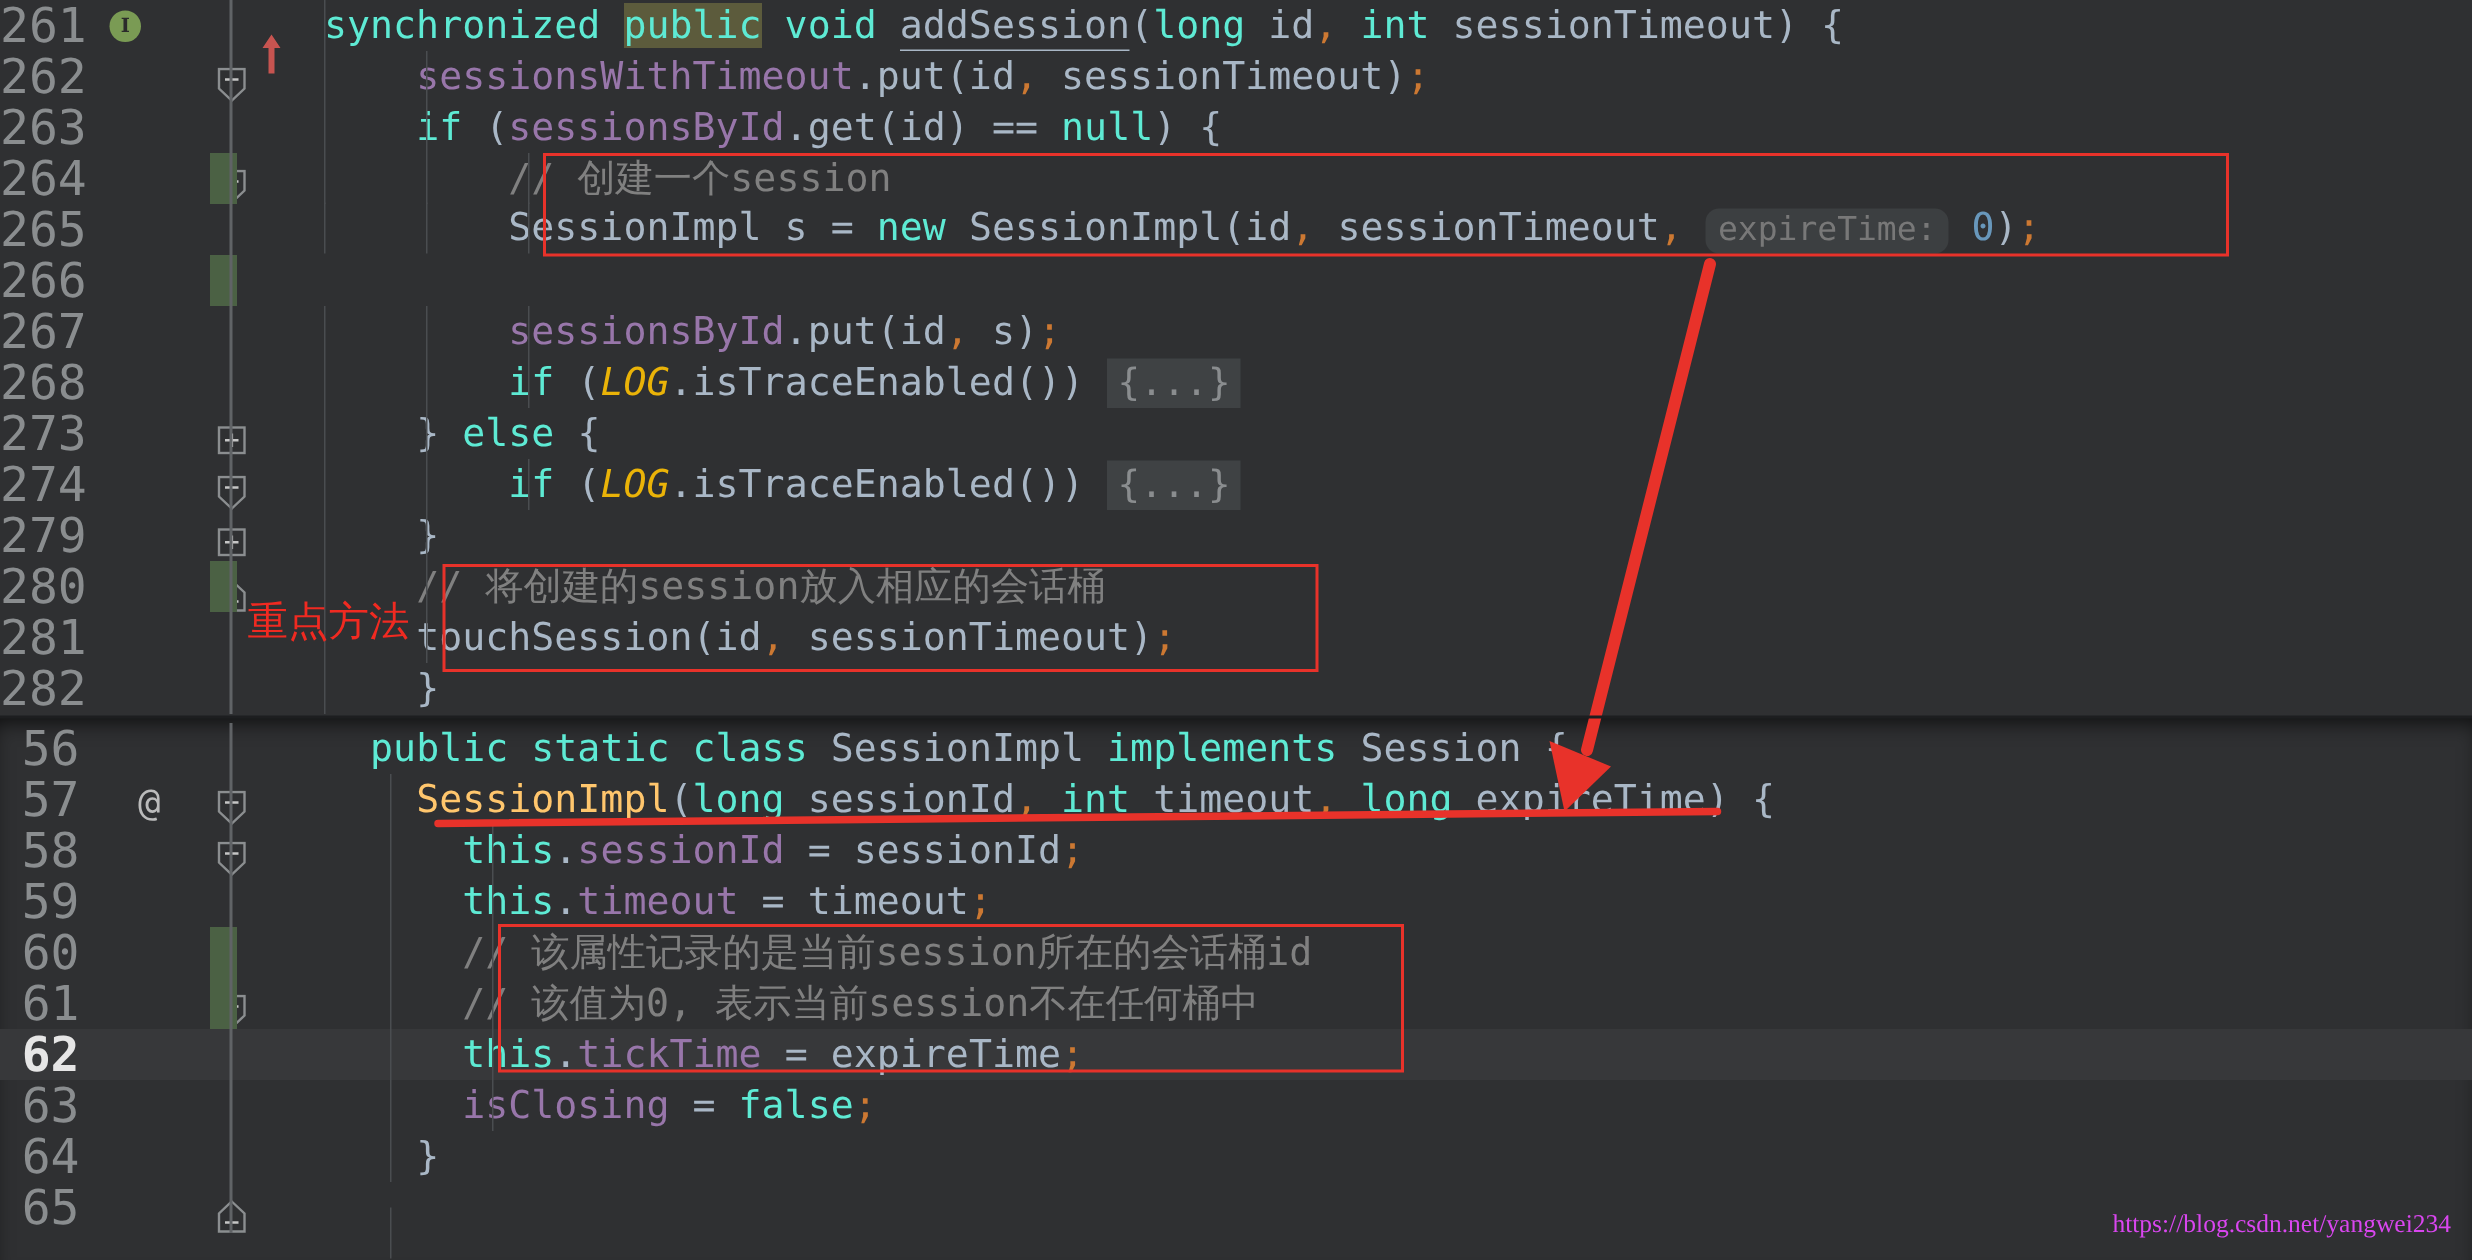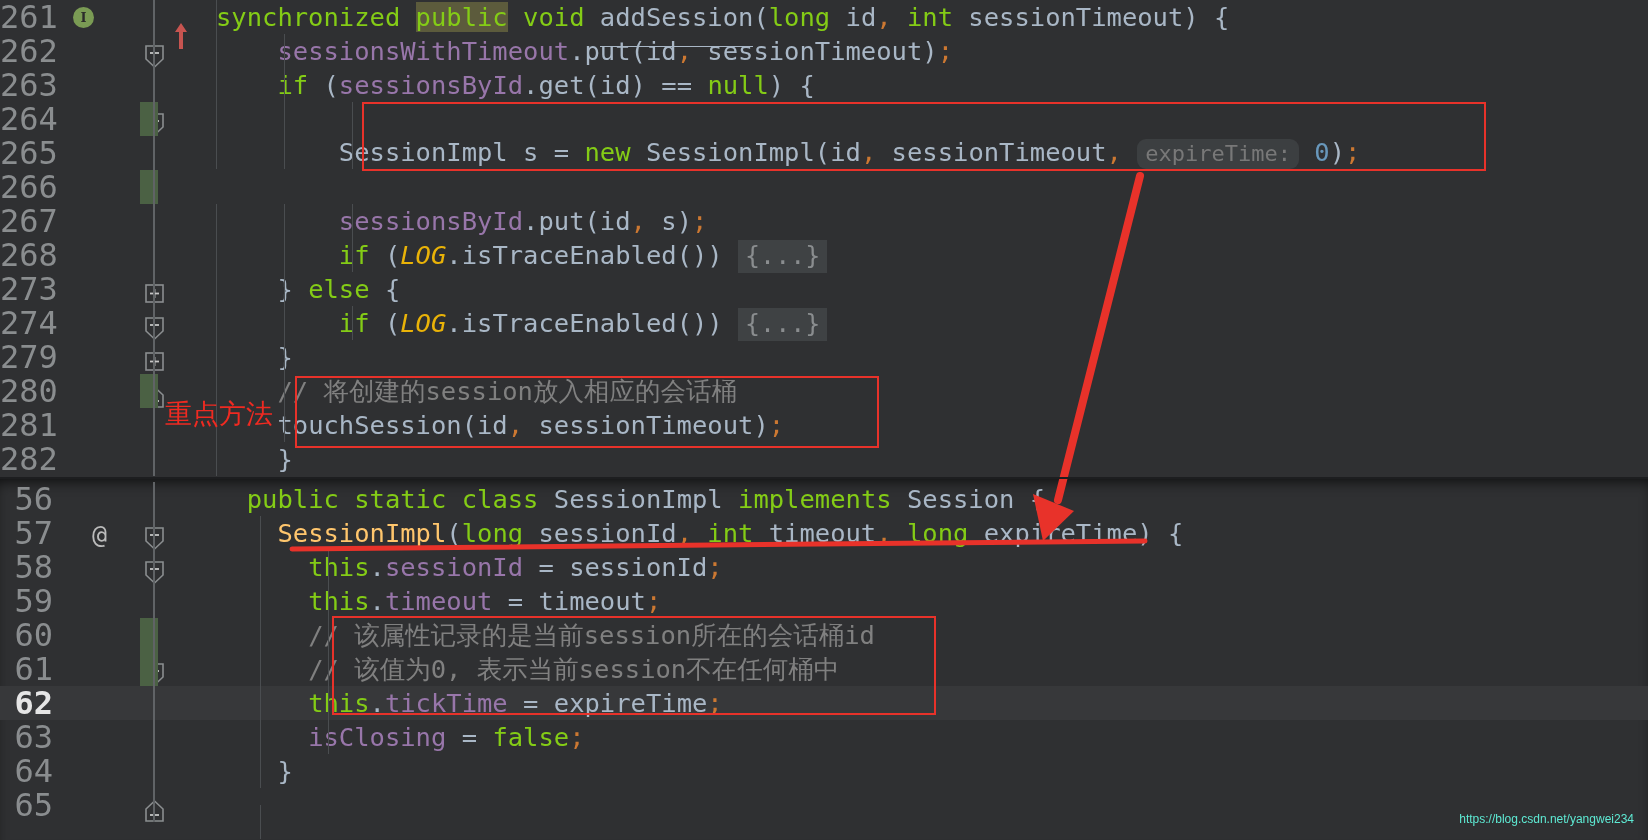--- a/index.html
+++ b/index.html
@@ -89,36 +89,36 @@
   }
   .fold svg { display: block; }
 
   
   .indent-guide {
     position: absolute; top: -0px; width: 1px; height: 34px;
     background: #4a4d50;
   }
 
   
-  .kw      { color: #84cc16; }
+  .kw      { color: #5eead4; }
   .fld     { color: #9876aa; }
   .sfld    { color: #eab308; font-style: italic; }
   .meth    { color: #a9b7c6; }
   .mdecl   { color: #ffc66d; }
   .num     { color: #6897bb; }
   .cmt     { color: #808080; }
   .punc    { color: #a9b7c6; }
   .semi    { color: #cc7832; }
   .plain   { color: #a9b7c6; }
 
   .hl-ident { background: #5c5b3c; }
 
   .warnsquig {
     border-bottom: 3px solid #bc8f4a;
-    padding-bottom: 14px;
+    padding-bottom: 1px;
   }
   .usage-underline { border-bottom: 1px solid #a9b7c6; }
 
   .param-hint {
     background: #3c3f41;
     border-radius: 9px;
     color: #787878;
     padding: 2px 8px 3px 8px;
     font-size: 22px;
   }
@@ -154,23 +154,23 @@
     font-family: "DejaVu Sans", sans-serif;
     font-size: 27px;
     z-index: 5;
     white-space: nowrap;
   }
   .anno-svg { position: absolute; left: 0; top: 0; z-index: 5; pointer-events: none; }
 
   .watermark {
     position: absolute;
     right: 14px; bottom: 14px;
-    color: #5eead4;
-    font-family: Liberation Sans, sans-serif;
-    font-size: 12px;
+    color: #d946ef;
+    font-family: Liberation Serif, serif;
+    font-size: 17px;
     z-index: 7;
   }
 </style>
 </head>
 <body>
 
 <div class="pane" id="pane-top">
 
   <div class="row">
     <div class="lnum">261</div>
@@ -216,21 +216,21 @@
     <div class="code"><span class="indent-guide" style="left:0px"></span><span class="indent-guide" style="left:68px"></span>    <span class="kw">if</span> <span class="punc">(</span><span class="fld">sessionsById</span><span class="punc">.</span><span class="meth">get</span><span class="punc">(</span>id<span class="punc">)</span> <span class="punc">==</span> <span class="kw">null</span><span class="punc">) {</span></div>
   </div>
 
   <div class="row">
     <div class="lnum">264</div>
     <div class="gutter-icons"></div>
     <div class="fold-col">
       <div class="changebar"></div>
       <div class="rail"></div>
     </div>
-    <div class="code"><span class="indent-guide" style="left:0px"></span><span class="indent-guide" style="left:68px"></span><span class="indent-guide" style="left:136px"></span>        </div>
+    <div class="code"><span class="indent-guide" style="left:0px"></span><span class="indent-guide" style="left:68px"></span><span class="indent-guide" style="left:136px"></span>        <span class="cmt">// 创建一个session</span></div>
   </div>
 
   <div class="row">
     <div class="lnum">265</div>
     <div class="gutter-icons"></div>
     <div class="fold-col"><div class="rail"></div></div>
     <div class="code"><span class="indent-guide" style="left:0px"></span><span class="indent-guide" style="left:68px"></span><span class="indent-guide" style="left:136px"></span>        <span class="plain">SessionImpl</span> <span class="plain">s</span> <span class="punc">=</span> <span class="kw">new</span> <span class="plain">SessionImpl</span><span class="punc">(</span>id<span class="semi">,</span> sessionTimeout<span class="semi">,</span> <span class="param-hint">expireTime:</span> <span class="num">0</span><span class="punc">)</span><span class="semi">;</span></div>
   </div>
 
   <div class="row">

